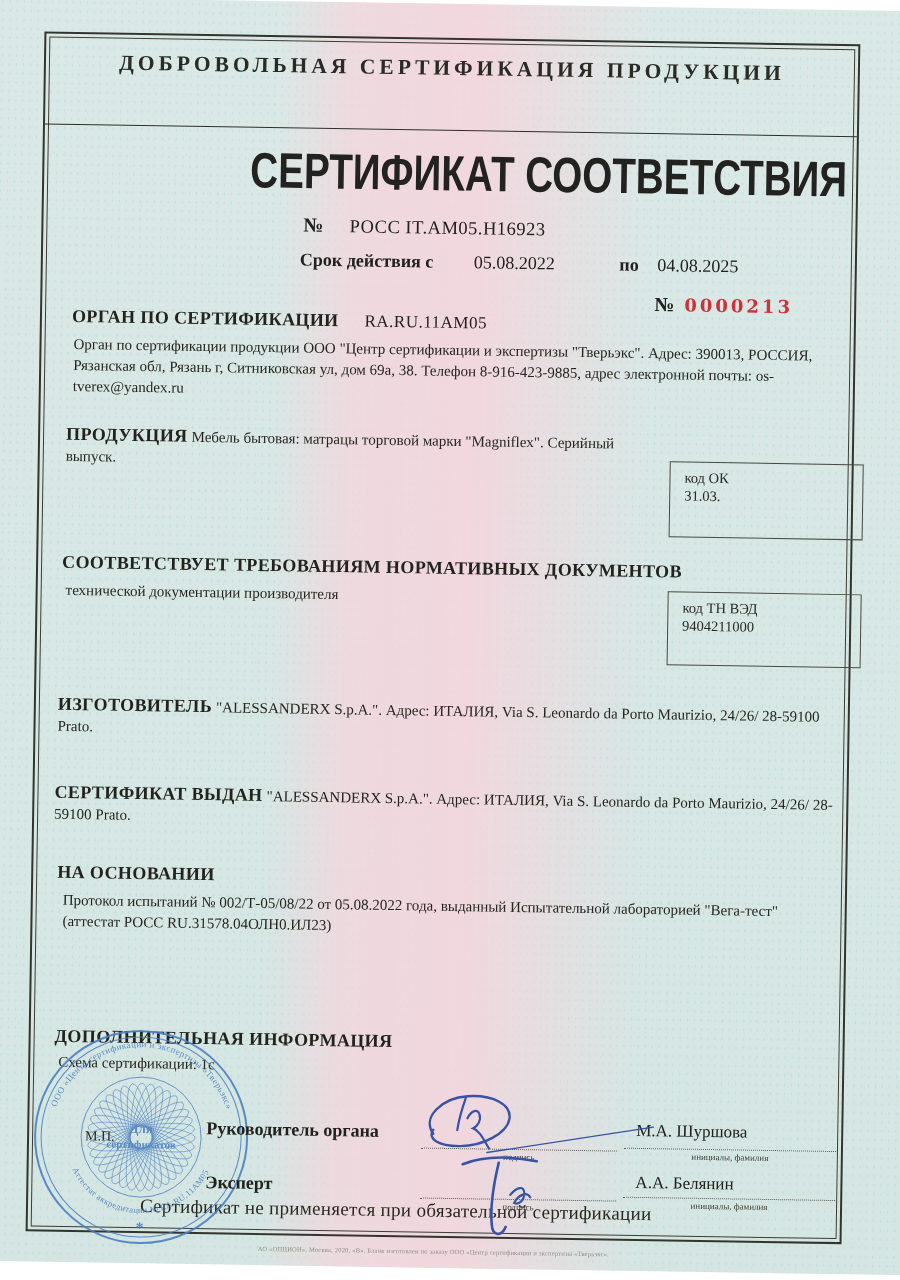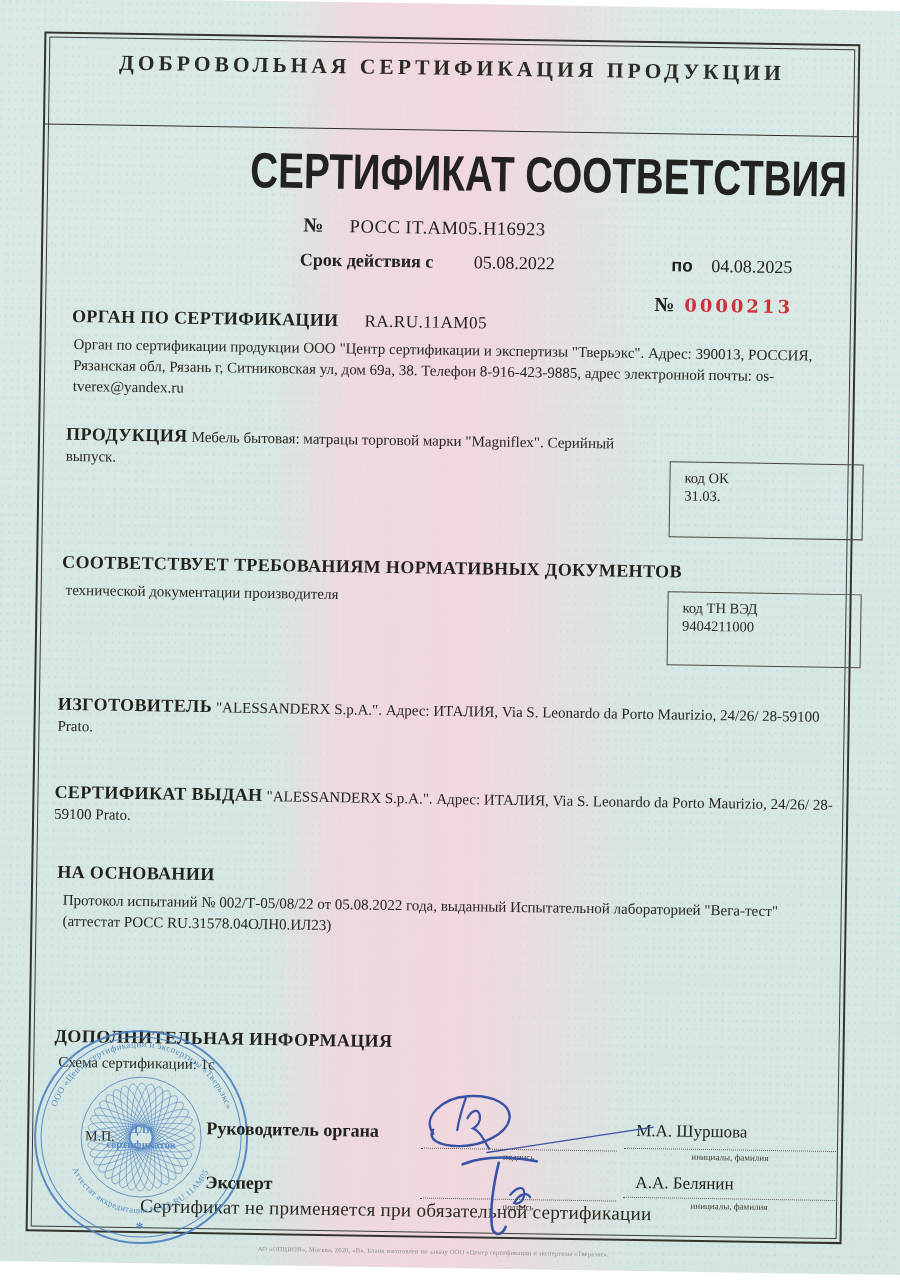--- a/index.html
+++ b/index.html
@@ -99,21 +99,21 @@
 
     <div class="abs main-title">СЕРТИФИКАТ СООТВЕТСТВИЯ</div>
 
     <div class="abs no-line">
       <span class="b">№</span><span class="num">РОСС IT.АМ05.Н16923</span>
     </div>
 
     <div class="abs term-line">
       <span class="b">Срок действия  с</span>
       <span class="date" style="margin-left:36px;">05.08.2022</span>
-      <span class="b" style="margin-left:112px;font-family:Liberation Mono, monospace;">по</span>
+      <span class="b" style="margin-left:60px;">по</span>
       <span class="date" style="margin-left:14px;">04.08.2025</span>
     </div>
 
     <div class="abs blank-no">
       <span class="b">№</span><span class="red">0000213</span>
     </div>
 
     <div class="abs" style="left:30px;top:272px;">
       <span class="sec-label">ОРГАН ПО СЕРТИФИКАЦИИ</span>
       <span class="sec-code">RA.RU.11АМ05</span>

